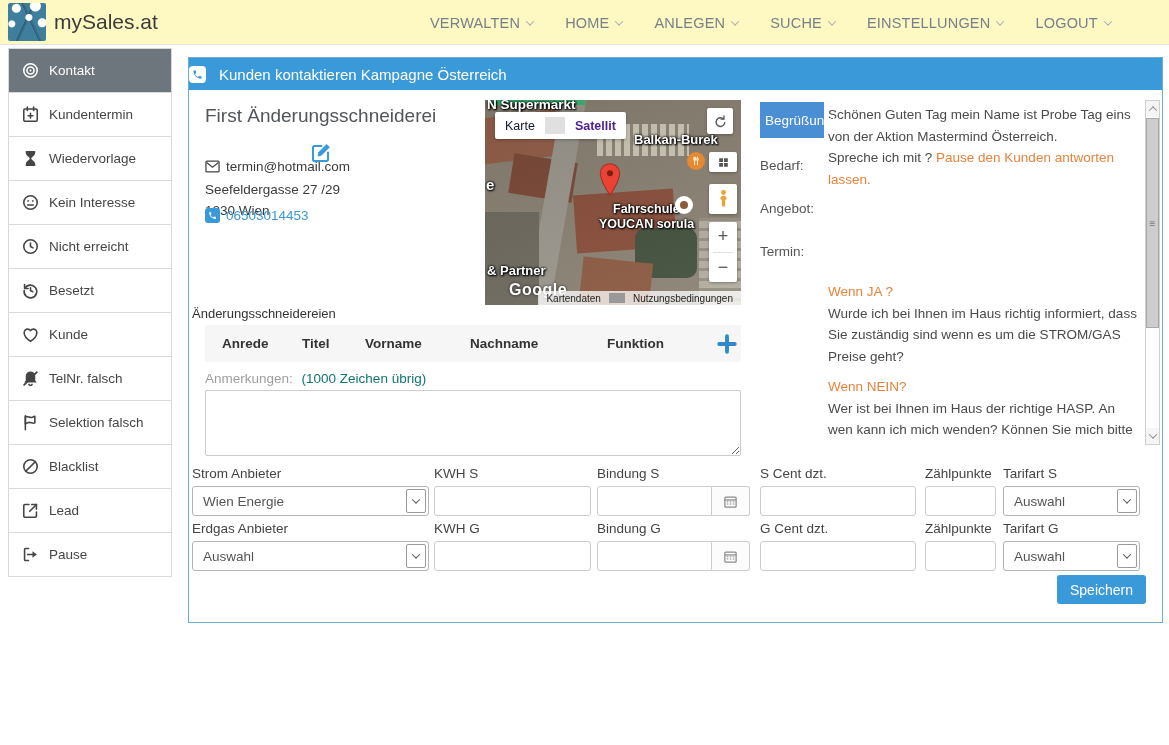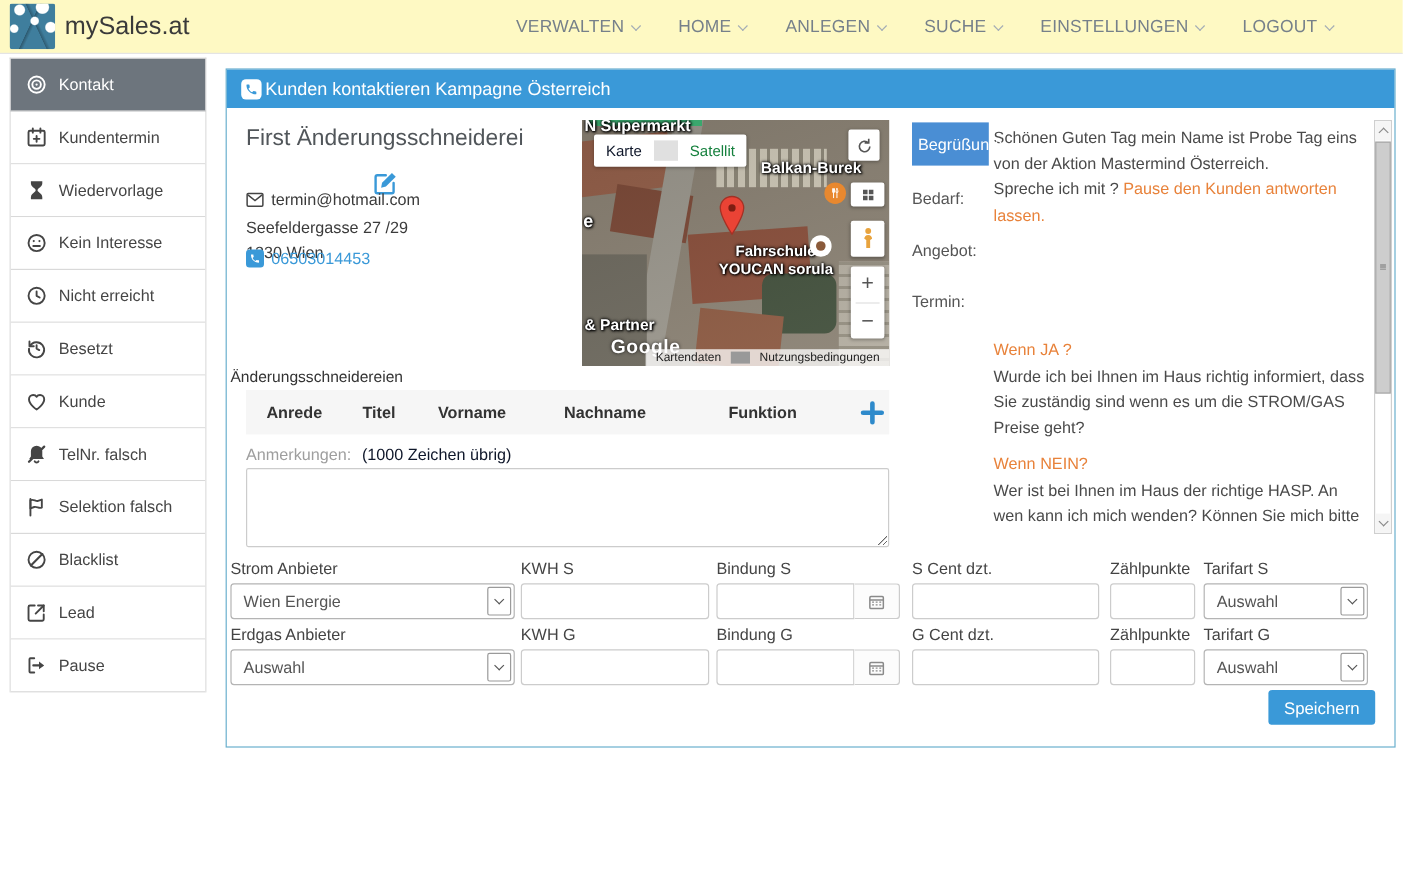--- a/index.html
+++ b/index.html
@@ -25,21 +25,21 @@
   .chev { display:inline-block; width:6px; height:6px; border-right:1.6px solid #a4adb5; border-bottom:1.6px solid #a4adb5; transform:rotate(45deg) translate(-1px,-1px); }
 
   
   .sidebar { position:absolute; left:8px; top:48px; width:164px; border:1px solid #d9d9d9; border-bottom:none; background:#fff; }
   .s-item { display:flex; align-items:center; gap:9px; height:44px; padding-left:12px; border-bottom:1px solid #d9d9d9; background:#fff; color:#454545; font-size:13.5px; cursor:pointer; }
   .s-item.active { background:#6d757d; color:#fff; }
   .s-item svg { width:19px; height:19px; flex:0 0 19px; stroke:currentColor; fill:none; stroke-width:2; stroke-linecap:round; stroke-linejoin:round; }
 
   
   .panel { position:absolute; left:188px; top:57px; width:975px; height:566px; border:1px solid #6aafcd; background:#fff; }
-  .panel-header { position:absolute; left:0; top:0; right:0; height:32px; background:#3a99d8; display:flex; align-items:center; gap:3px; padding-left:12px; }
+  .panel-header { position:absolute; left:0; top:0; right:0; height:32px; background:#3a99d8; display:flex; align-items:center; gap:13px; padding-left:0; }
   .panel-header .hdr-phone { width:17px; height:17px; border-radius:4px; background:#fff; display:flex; align-items:center; justify-content:center; }
   .panel-title { color:#fff; font-size:15px; }
 
   
   .company-row { position:absolute; left:16px; top:47px; display:flex; align-items:center; gap:14px;flex-direction:column; }
   .company-name { font-size:19px; color:#51565a; }
   .contact-line { position:absolute; left:16px; font-size:13.5px; color:#3b3b3b; display:flex; align-items:center; gap:6px; }
   .phone-link { color:#3a99d8; cursor:pointer; }
   .phone-badge { width:15px; height:15px; border-radius:3px; background:#3a99d8; display:flex; align-items:center; justify-content:center; }
 
@@ -74,21 +74,21 @@
 
   
   .tbl-caption { position:absolute; left:3px; top:248px; font-size:13px; color:#333; }
   .tbl-head { position:absolute; left:16px; top:267px; width:536px; height:37px; background:#f6f6f6; display:flex; align-items:center; padding-left:17px; font-size:13.5px; font-weight:bold; color:#333; }
   .tbl-head .c1{width:80px}.tbl-head .c2{width:63px}.tbl-head .c3{width:105px}.tbl-head .c4{width:137px}.tbl-head .c5{width:90px}
   .add-btn { margin-left:18px; width:24px; height:24px; display:flex; align-items:center; justify-content:center; cursor:pointer; }
 
   
   .notes-row { position:absolute; left:16px; top:313px; font-size:13.5px; }
   .notes-label { color:#9e9e9e; }
-  .notes-counter { color:#0f172a; margin-left:5px; }
+  .notes-counter { color:#0f766e; margin-left:5px; }
   .notes-area { position:absolute; left:16px; top:332px; width:536px; height:66px; border:1px solid #ccc; border-radius:2px; resize:both; font-family:"Liberation Sans", sans-serif; font-size:13px; padding:4px; }
 
   
   .fgroup { position:absolute; }
   .fgroup label { display:block; font-size:13.5px; color:#444; margin-bottom:5px; }
   .fctl { height:30px; }
   input.fctl { width:100%; border:1px solid #ccc; border-radius:3px; font-size:13.5px; padding:0 8px; font-family:"Liberation Sans", sans-serif; }
   .selectbox { display:flex; align-items:center; border:1px solid #b4b4b4; border-radius:3px; background:#fff; height:30px; cursor:pointer; }
   .sel-val { flex:1; padding-left:10px; font-size:13.5px; color:#555; }
   .sel-arrow { width:20px; align-self:stretch; margin:2px; border:1px solid #9a9a9a; border-radius:2px; display:flex; align-items:center; justify-content:center; background:#fff; }
@@ -298,21 +298,21 @@
         </div>
 
       <svg style="position:absolute;left:112px;top:62px;cursor:pointer" width="26" height="36" viewBox="0 0 24 32">
           <path d="M12 1C6.8 1 3 5 3 9.8 3 16.5 12 30 12 30s9-13.5 9-20.2C21 5 17.2 1 12 1z" fill="#ea4335" stroke="#a33125" stroke-width="1"></path>
           <circle cx="12" cy="9.8" r="2.8" fill="#7e1d12"></circle>
         </svg>
 
       <div class="map-ctl mt-buttons">
         <span style="color:#0f172a">Karte</span>
         <span class="mt-sep"></span>
-        <span style="color:#15803d;font-weight:normal">Satellit</span>
+        <span style="color:#4c1d95;font-weight:bold">Satellit</span>
       </div>
       <div class="map-ctl" style="left:222px;top:8px;width:26px;height:26px;display:flex;align-items:center;justify-content:center">
         <svg width="15" height="15" viewBox="0 0 24 24">
             <path d="M17 8a7 7 0 1 0 2 5" fill="none" stroke="#555" stroke-width="2.2"></path>
             <path d="M17.5 2.5v5.5H12" fill="none" stroke="#555" stroke-width="2.2"></path>
           </svg>
       </div>
       <div class="map-ctl" style="left:224px;top:52px;width:28px;height:20px;display:flex;align-items:center;justify-content:center">
         <svg width="13" height="13" viewBox="0 0 24 24">
             <path d="M4 4h7v7H4zM13 4h7v7h-7zM4 13h7v7H4zM13 13h7v7h-7z" fill="#555"></path>

